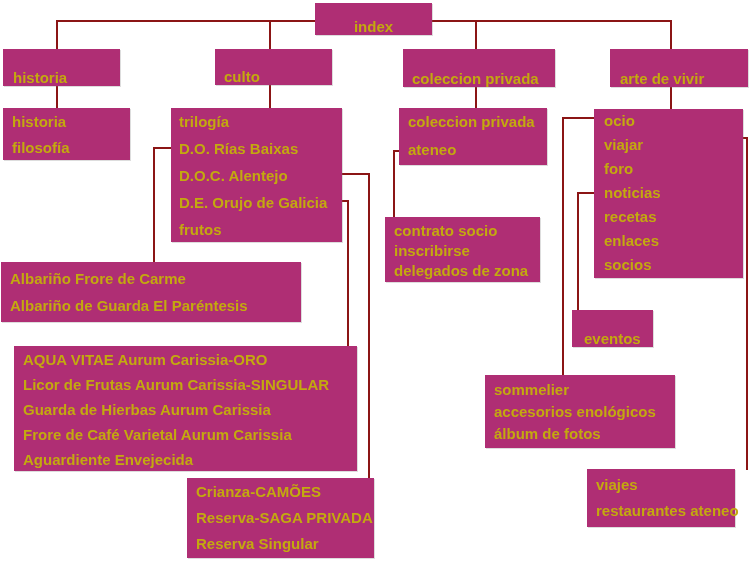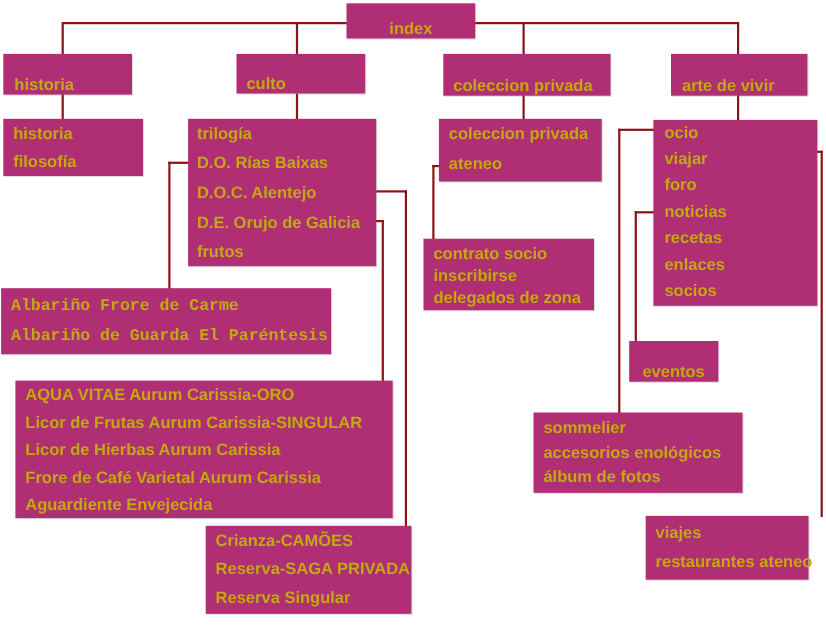--- a/index.html
+++ b/index.html
@@ -83,21 +83,21 @@
 
   <div class="box single" style="left:3px;top:49px;width:117px;height:37px;padding-left:10px;">
     <span>historia</span>
   </div>
   <div class="box single" style="left:215px;top:49px;width:117px;height:36px;padding-left:9px;">
     <span>culto</span>
   </div>
   <div class="box single" style="left:403px;top:49px;width:152px;height:38px;padding-left:9px;">
     <span>coleccion privada</span>
   </div>
-  <div class="box single" style="left:610px;top:49px;width:124px;height:38px;padding-left:10px;">
+  <div class="box single" style="left:610px;top:49px;width:138px;height:38px;padding-left:10px;">
     <span>arte de vivir</span>
   </div>
 
   <div class="box" style="left:3px;top:108px;width:127px;height:52px;padding:1px 0 0 9px;line-height:26px;">
     <div class="item">historia</div>
     <div class="item">filosofía</div>
   </div>
 
   <div class="box" style="left:171px;top:108px;width:171px;height:134px;padding:0 0 0 8px;line-height:27px;">
     <div class="item">trilogía</div>
@@ -115,29 +115,29 @@
   <div class="box" style="left:594px;top:109px;width:149px;height:169px;padding:0 0 0 10px;line-height:24px;">
     <div class="item">ocio</div>
     <div class="item">viajar</div>
     <div class="item">foro</div>
     <div class="item">noticias</div>
     <div class="item">recetas</div>
     <div class="item">enlaces</div>
     <div class="item">socios</div>
   </div>
 
-  <div class="box" style="left:1px;top:262px;width:300px;height:60px;padding:3px 0 0 9px;line-height:27px;font-family:Liberation Mono, monospace;">
+  <div class="box" style="left:1px;top:262px;width:300px;height:60px;padding:3px 0 0 9px;line-height:27px;">
     <div class="item">Albariño Frore de Carme</div>
     <div class="item">Albariño de Guarda El Paréntesis</div>
   </div>
 
   <div class="box" style="left:14px;top:346px;width:343px;height:125px;padding:1px 0 0 9px;line-height:25px;">
     <div class="item">AQUA VITAE Aurum Carissia-ORO</div>
     <div class="item">Licor de Frutas Aurum Carissia-SINGULAR</div>
-    <div class="item">Licor de Hierbas Aurum Carissia</div>
+    <div class="item">Guarda de Hierbas Aurum Carissia</div>
     <div class="item">Frore de Café Varietal Aurum Carissia</div>
     <div class="item">Aguardiente Envejecida</div>
   </div>
 
   <div class="box" style="left:187px;top:478px;width:187px;height:80px;padding:1px 0 0 9px;line-height:26px;">
     <div class="item">Crianza-CAMÕES</div>
     <div class="item">Reserva-SAGA PRIVADA</div>
     <div class="item">Reserva Singular</div>
   </div>
 

